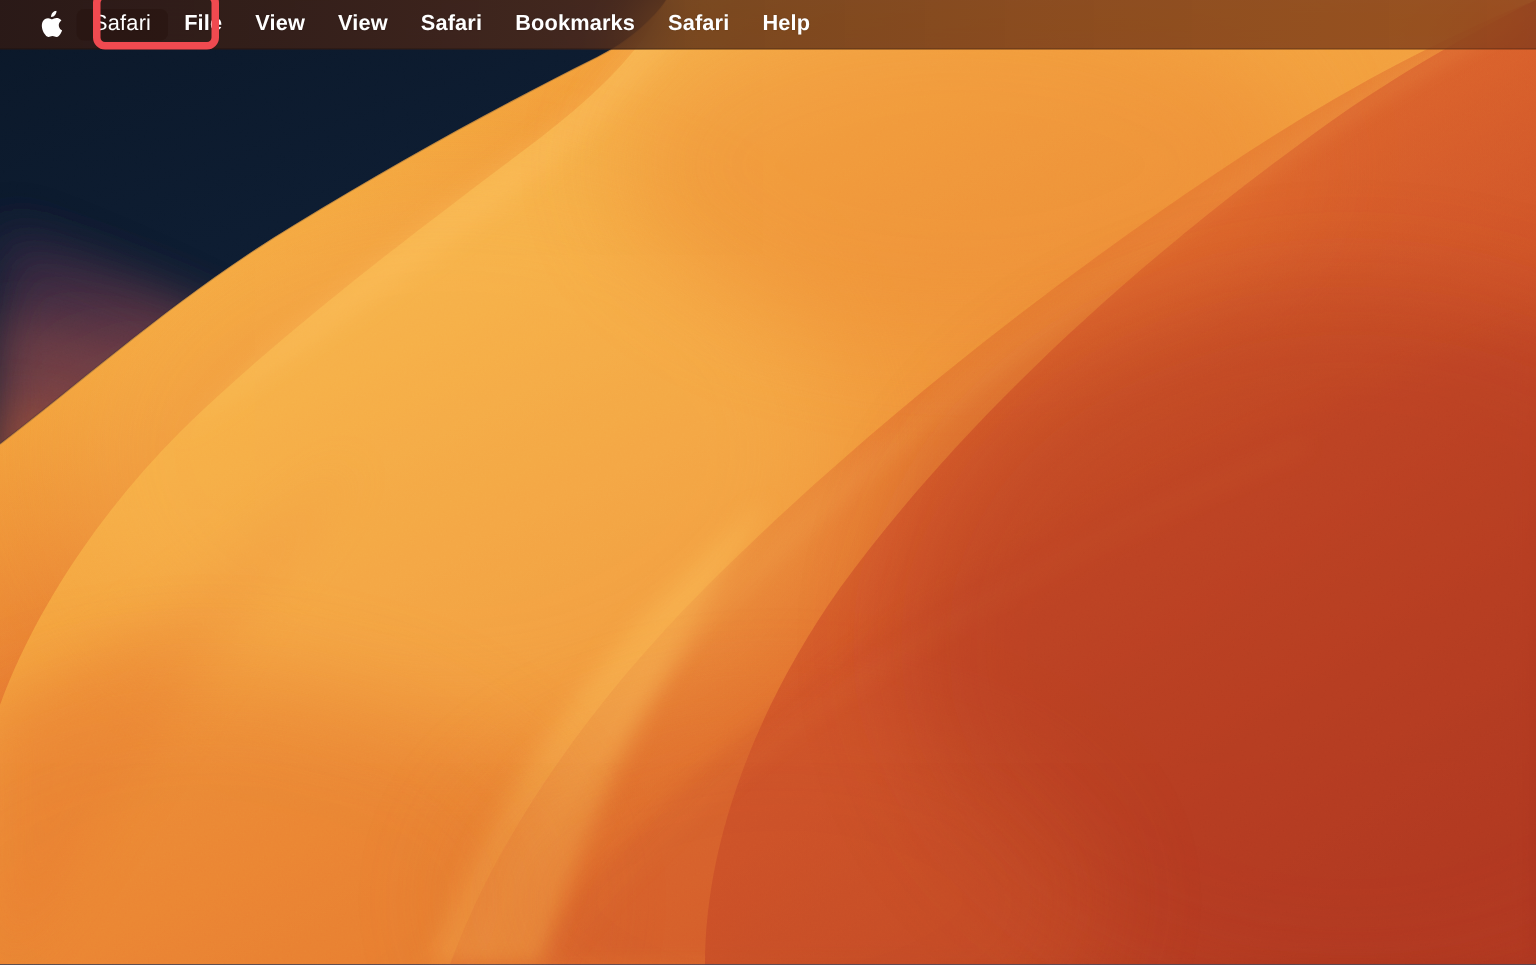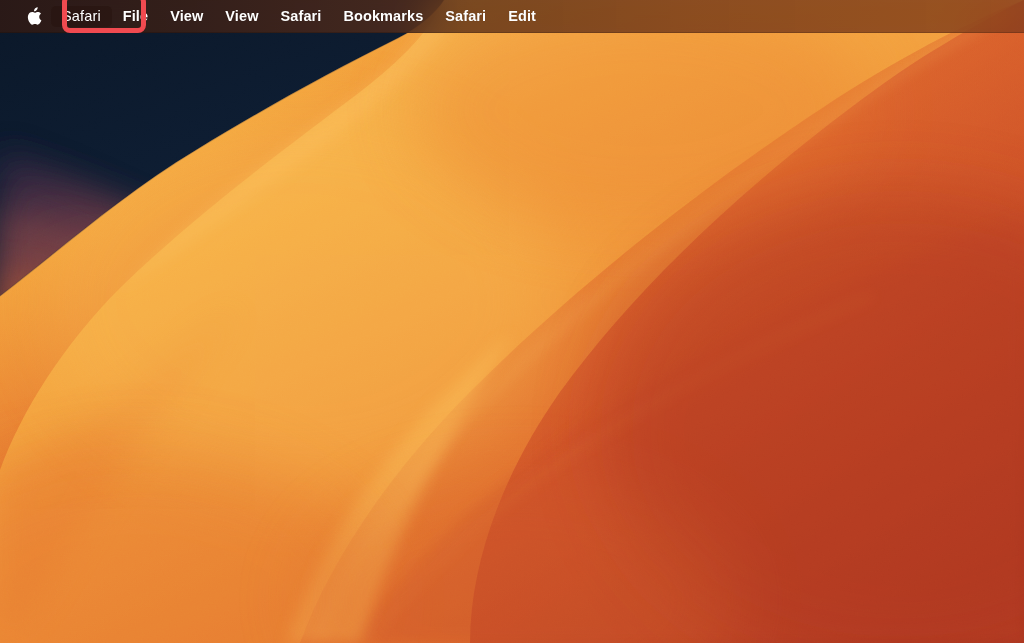--- a/index.html
+++ b/index.html
@@ -258,18 +258,18 @@
     <div class="menu-item">View</div>
 
     <div class="menu-item">View</div>
 
     <div class="menu-item">Safari</div>
 
     <div class="menu-item">Bookmarks</div>
 
     <div class="menu-item">Safari</div>
 
-    <div class="menu-item">Edit</div>
+    <div class="menu-item">Help</div>
   </div>
 
   <div id="safari-highlight" style="left: 62px; top: -6px; width: 84px; height: 39px; border-color: rgb(240, 74, 80); border-width: 5px;"></div>
 
 </div>
 
 </body></html>

